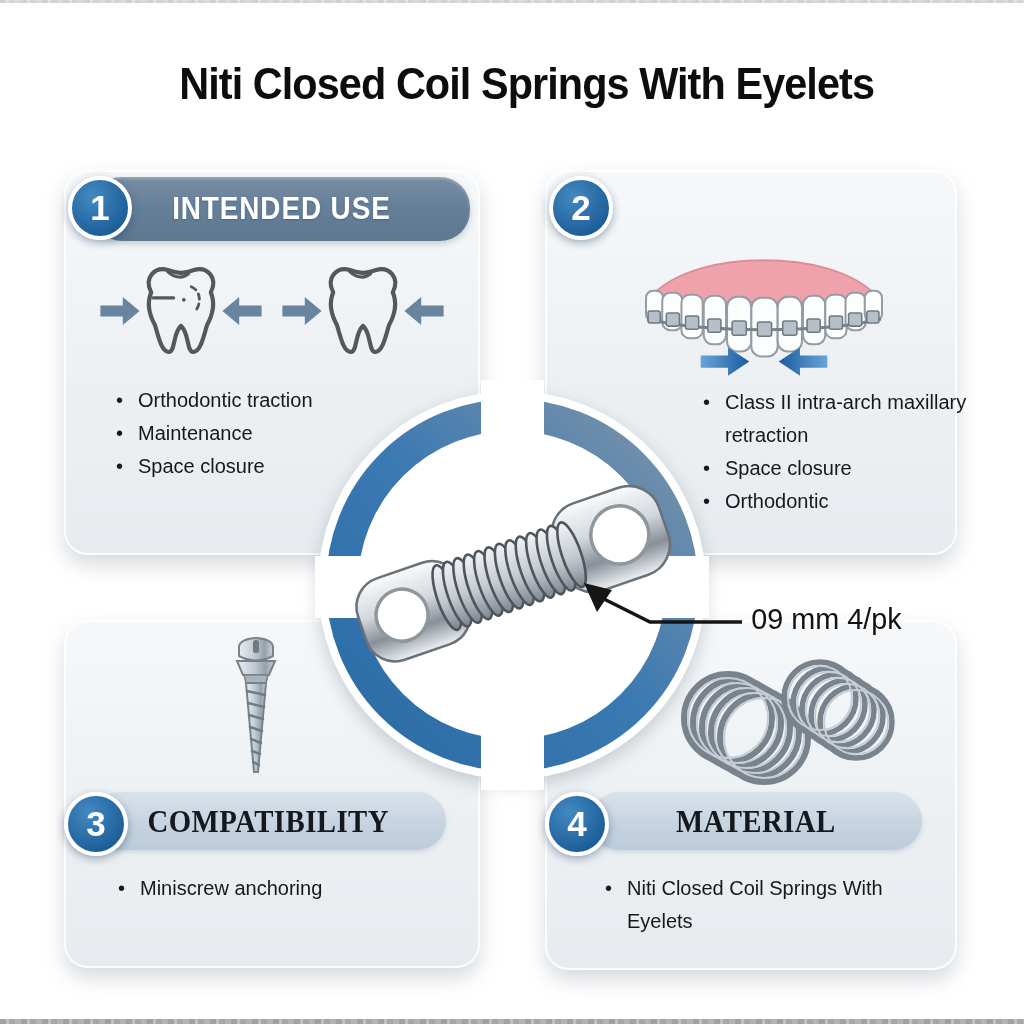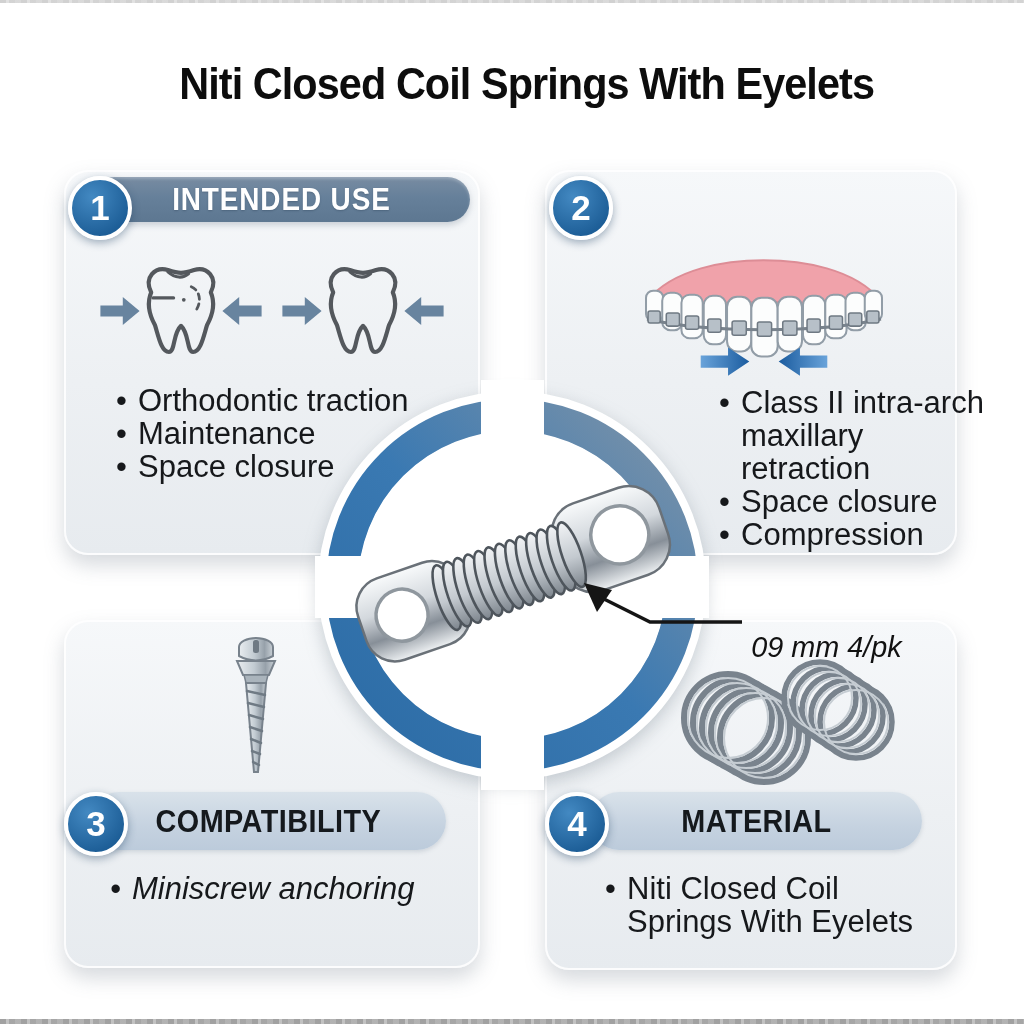--- a/index.html
+++ b/index.html
@@ -15,62 +15,62 @@
 
   .panel{position:absolute;background:linear-gradient(180deg,#f6f8fa 0%,#edf0f3 55%,#e7ebef 100%);
          border-radius:24px;
          box-shadow:0 10px 20px rgba(110,122,136,.28), inset 0 0 0 2px rgba(255,255,255,.85);}
   .p1{left:64px;top:170px;width:416px;height:385px;}
   .p2{left:545px;top:170px;width:412px;height:385px;}
   .p3{left:64px;top:620px;width:416px;height:348px;}
   .p4{left:545px;top:620px;width:412px;height:350px;}
 
   .bar{position:absolute;display:flex;align-items:center;justify-content:center;}
-  .bar-dark{left:28px;right:10px;top:7px;height:45px;border-radius:30px;
+  .bar-dark{left:28px;right:10px;top:7px;height:64px;border-radius:30px;
             background:linear-gradient(180deg,#788ca2 0%,#66809a 45%,#5d7791 100%);
             box-shadow:inset 0 2px 3px rgba(255,255,255,.25),0 3px 6px rgba(70,90,110,.25);}
   .bar-light{top:172px;height:58px;border-radius:29px;
              background:linear-gradient(180deg,#d9e2ea 0%,#c5d2e0 60%,#bccbdb 100%);
-             box-shadow:0 2px 4px rgba(120,135,150,.25);}
+             box-shadow:0 2px 4px rgba(120,135,150,.25);font-family:Liberation Serif, serif;}
   .p3 .bar-light{left:26px;width:356px;}
   .p4 .bar-light{left:45px;width:332px;text-align:center;}
   .bar-text{display:inline-block;font-weight:700;transform:scaleX(.9);white-space:nowrap;}
   .bar-dark .bar-text{color:#fff;font-size:31px;letter-spacing:1px;text-shadow:0 1px 2px rgba(40,60,80,.35);}
   .bar-light .bar-text{color:#15191d;font-size:32px;letter-spacing:.5px;}
 
   .badge{position:absolute;width:56px;height:56px;border-radius:50%;
          background:radial-gradient(circle at 36% 30%,#4389c2,#1d5e97 75%);
          border:4px solid #fff;box-shadow:0 3px 8px rgba(25,60,95,.4);
          display:flex;align-items:center;justify-content:center;
          color:#fff;font-size:35px;font-weight:700;z-index:3;}
   .p1 .badge,.p2 .badge{left:4px;top:6px;}
   .p3 .badge,.p4 .badge{left:0px;top:172px;}
 
-  .bullets{position:absolute;list-style:none;margin:0;padding:0;font-size:31px;line-height:33px;color:#16181b;}
+  .bullets{position:absolute;list-style:none;margin:0;padding:0;font-size:20px;line-height:33px;color:#16181b;}
   .bullets li{position:relative;padding-left:24px;}
   .bullets li::before{content:"\2022";position:absolute;left:2px;}
   .p1 .bullets{left:50px;top:214px;width:350px;}
-  .p2 .bullets{left:172px;top:216px;width:272px;}
-  .p3 .bullets{left:44px;top:252px;width:360px;font-style:italic;}
+  .p2 .bullets{left:156px;top:216px;width:272px;}
+  .p3 .bullets{left:52px;top:252px;width:360px;}
   .p4 .bullets{left:58px;top:252px;width:340px;}
 
   .illus{position:absolute;}
   .p1 .illus{left:0;right:0;top:88px;height:106px;display:flex;align-items:center;justify-content:center;}
   .p1 .illus .gap{width:20px;height:1px;}
   .p2 .illus{left:100px;top:84px;width:238px;height:124px;}
   .p3 .illus{left:160px;top:14px;width:64px;height:150px;}
   .p4 .illus{left:125px;top:20px;width:230px;height:152px;}
 
   .ring-svg{position:absolute;left:312px;top:385px;width:400px;height:400px;z-index:2;
             filter:drop-shadow(0 6px 9px rgba(90,105,120,.30));}
   .vband{position:absolute;left:481px;top:380px;width:63px;height:410px;background:#fff;z-index:3;}
   .hband{position:absolute;left:315px;top:556px;width:394px;height:62px;background:#fff;z-index:3;}
   .product-svg{position:absolute;left:342px;top:472px;width:340px;height:200px;z-index:4;}
   .spec-arrow{position:absolute;left:578px;top:575px;width:168px;height:60px;z-index:5;}
-  .spec-label{position:absolute;left:748px;top:630px;z-index:5;font-style:italic;}
+  .spec-label{position:absolute;left:748px;top:602px;z-index:5;}
   .spec-label span{display:inline-block;font-size:30px;color:#111;transform:scaleX(.96);}
 </style>
 </head>
 <body>
 
 <div id="stage">
   <div class="edge-noise edge-top"></div>
   <div class="edge-noise edge-bottom"></div>
 
   <div class="title">
@@ -161,21 +161,21 @@
           <rect x="201" y="58" width="13" height="13" rx="2"></rect>
           <rect x="219" y="56" width="12" height="12" rx="2"></rect>
         </g>
         <polygon points="55,100 82,100 82,92 103,106 82,120 82,112 55,112" fill="url(#abgL)"></polygon>
         <polygon points="180,100 153,100 153,92 132,106 153,120 153,112 180,112" fill="url(#abgR)"></polygon>
       </svg>
     </div>
     <ul class="bullets">
       <li>Class II intra-arch maxillary retraction</li>
       <li>Space closure</li>
-      <li>Compression</li>
+      <li>Orthodontic</li>
     </ul>
   </section>
 
   <section class="panel p3">
     <div class="illus">
       <svg width="64" height="150" viewBox="0 0 64 150">
         <defs>
           <linearGradient id="mg" x1="0" y1="0" x2="1" y2="0">
             <stop offset="0" stop-color="#e9edf0"></stop>
               <stop offset=".45" stop-color="#c2cbd2"></stop>

